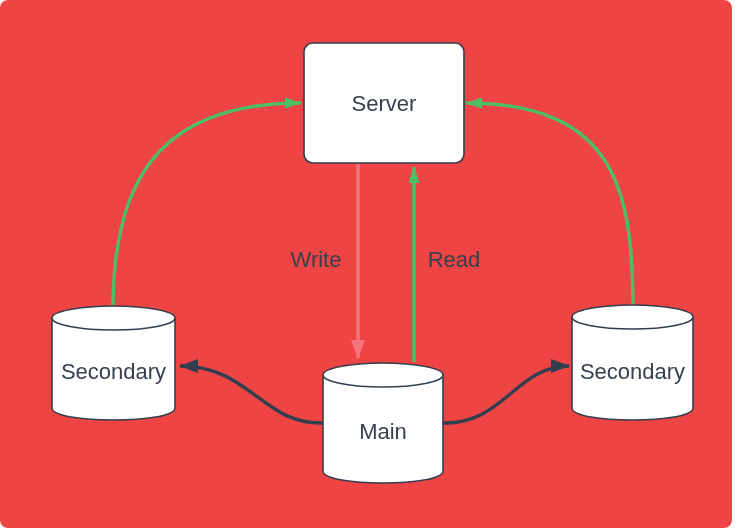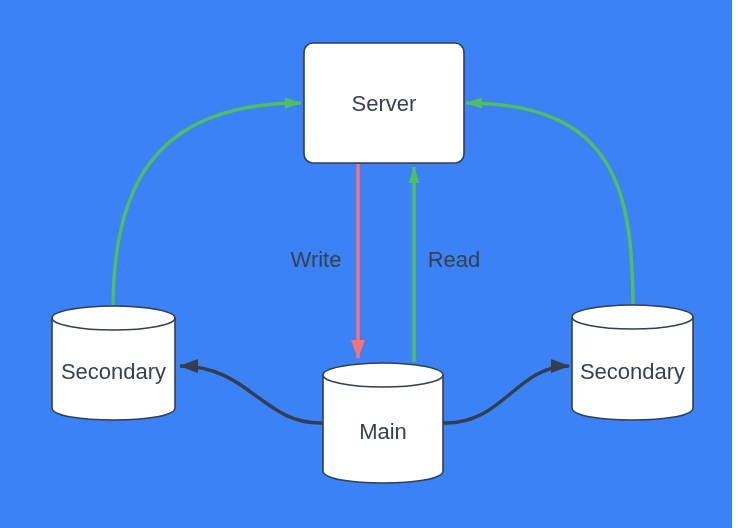--- a/index.html
+++ b/index.html
@@ -4,22 +4,23 @@
 <style>
   html, body {
     margin: 0;
     padding: 0;
     background: #ffffff;
   }
   .canvas {
     position: relative;
     width: 732px;
     height: 528px;
-    background: #3b82f6;
+    background: #ef4444;
     overflow: hidden;
+    border-radius: 8px;
   }
   svg {
     display: block;
     font-family: "Liberation Sans", sans-serif;
   }
   .node-label {
     font-size: 22px;
     font-family: "Liberation Sans", sans-serif;
   }
   .edge-label {

